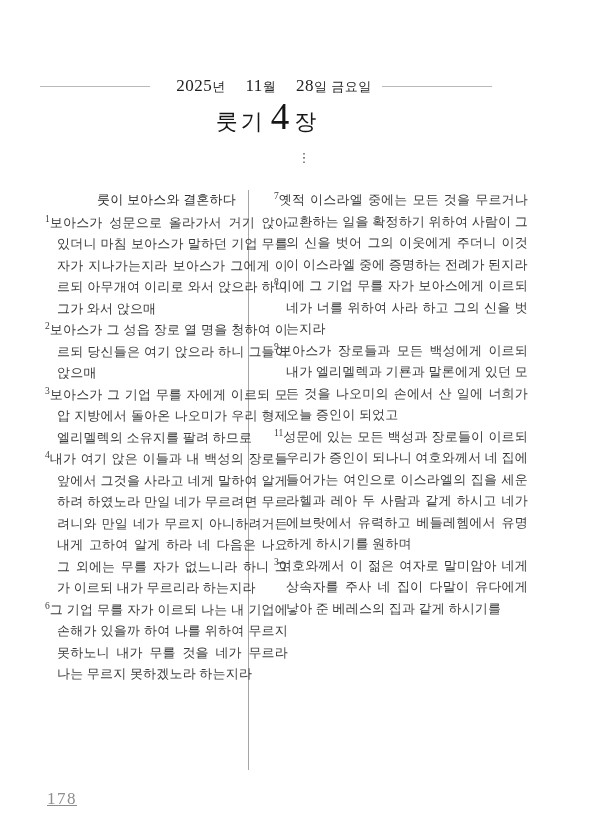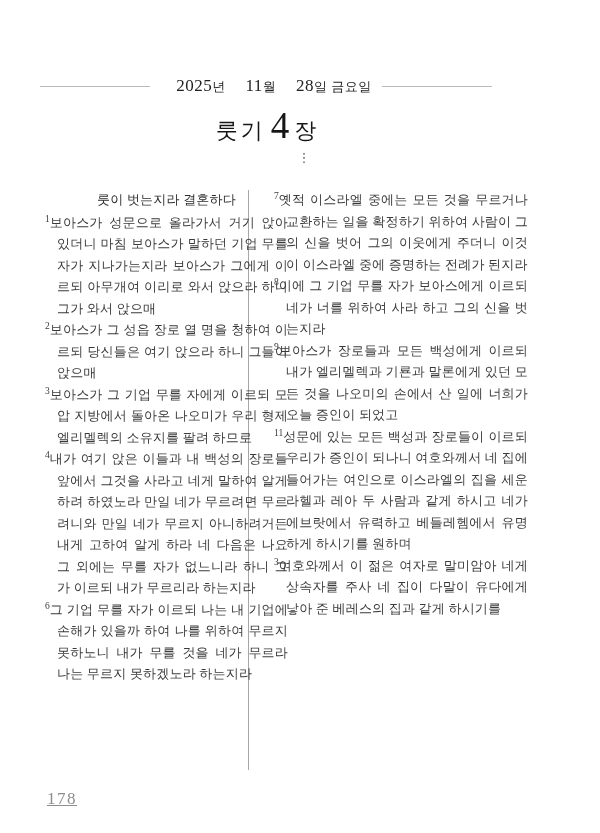--- a/index.html
+++ b/index.html
@@ -14,21 +14,21 @@
   }
   .rule{flex:1;height:1px;background:#b9b9b9;}
   .date-text{
     padding:0 10px;white-space:nowrap;font-size:13px;color:#222222;
     letter-spacing:0.5px;line-height:20px;
   }
   .date-text .num{font-size:17px;margin-left:16px;}
   
   .title-row{
     position:absolute;left:40px;top:97px;width:452px;text-align:center;color:#161616;
-    line-height:58px;height:48px;
+    line-height:40px;height:48px;
   }
   .title-book{font-size:22px;letter-spacing:3px;}
   .title-num{font-size:37px;margin:0 5px;}
   .title-suffix{font-size:22px;}
   
   .dots{
     position:absolute;left:296px;top:151px;width:16px;text-align:center;
     font-size:13px;color:#555555;line-height:1.1;
     font-family:"DejaVu Sans","Liberation Sans",sans-serif;
   }
@@ -62,21 +62,21 @@
 
   <div class="title-row">
     <span class="title-book">룻기</span><span class="title-num">4</span><span class="title-suffix">장</span>
   </div>
 
   <div class="dots">⋮</div>
 
   <div class="divider"></div>
 
   <div class="col col-left">
-    <p class="heading">룻이 벗는지라 결혼하다</p>
+    <p class="heading">룻이 보아스와 결혼하다</p>
   <p class="verse"><sup class="vnum">1</sup>보아스가 성문으로 올라가서 거기 앉아 있더니 마침 보아스가 말하던 기업 무를 자가 지나가는지라 보아스가 그에게 이르되 아무개여 이리로 와서 앉으라 하니 그가 와서 앉으매</p>
       <p class="verse"><sup class="vnum">2</sup>보아스가 그 성읍 장로 열 명을 청하여 이르되 당신들은 여기 앉으라 하니 그들이 앉으매</p>
       <p class="verse"><sup class="vnum">3</sup>보아스가 그 기업 무를 자에게 이르되 모압 지방에서 돌아온 나오미가 우리 형제 엘리멜렉의 소유지를 팔려 하므로</p>
       <p class="verse"><sup class="vnum">4</sup>내가 여기 앉은 이들과 내 백성의 장로들 앞에서 그것을 사라고 네게 말하여 알게 하려 하였노라 만일 네가 무르려면 무르려니와 만일 네가 무르지 아니하려거든 내게 고하여 알게 하라 네 다음은 나요 그 외에는 무를 자가 없느니라 하니 그가 이르되 내가 무르리라 하는지라</p>
       <p class="verse"><sup class="vnum">6</sup>그 기업 무를 자가 이르되 나는 내 기업에 손해가 있을까 하여 나를 위하여 무르지 못하노니 내가 무를 것을 네가 무르라 나는 무르지 못하겠노라 하는지라</p>
     </div>
 
   <div class="col col-right">
       <p class="verse"><sup class="vnum">7</sup>옛적 이스라엘 중에는 모든 것을 무르거나 교환하는 일을 확정하기 위하여 사람이 그의 신을 벗어 그의 이웃에게 주더니 이것이 이스라엘 중에 증명하는 전례가 된지라</p>
       <p class="verse"><sup class="vnum">8</sup>이에 그 기업 무를 자가 보아스에게 이르되 네가 너를 위하여 사라 하고 그의 신을 벗는지라</p>

